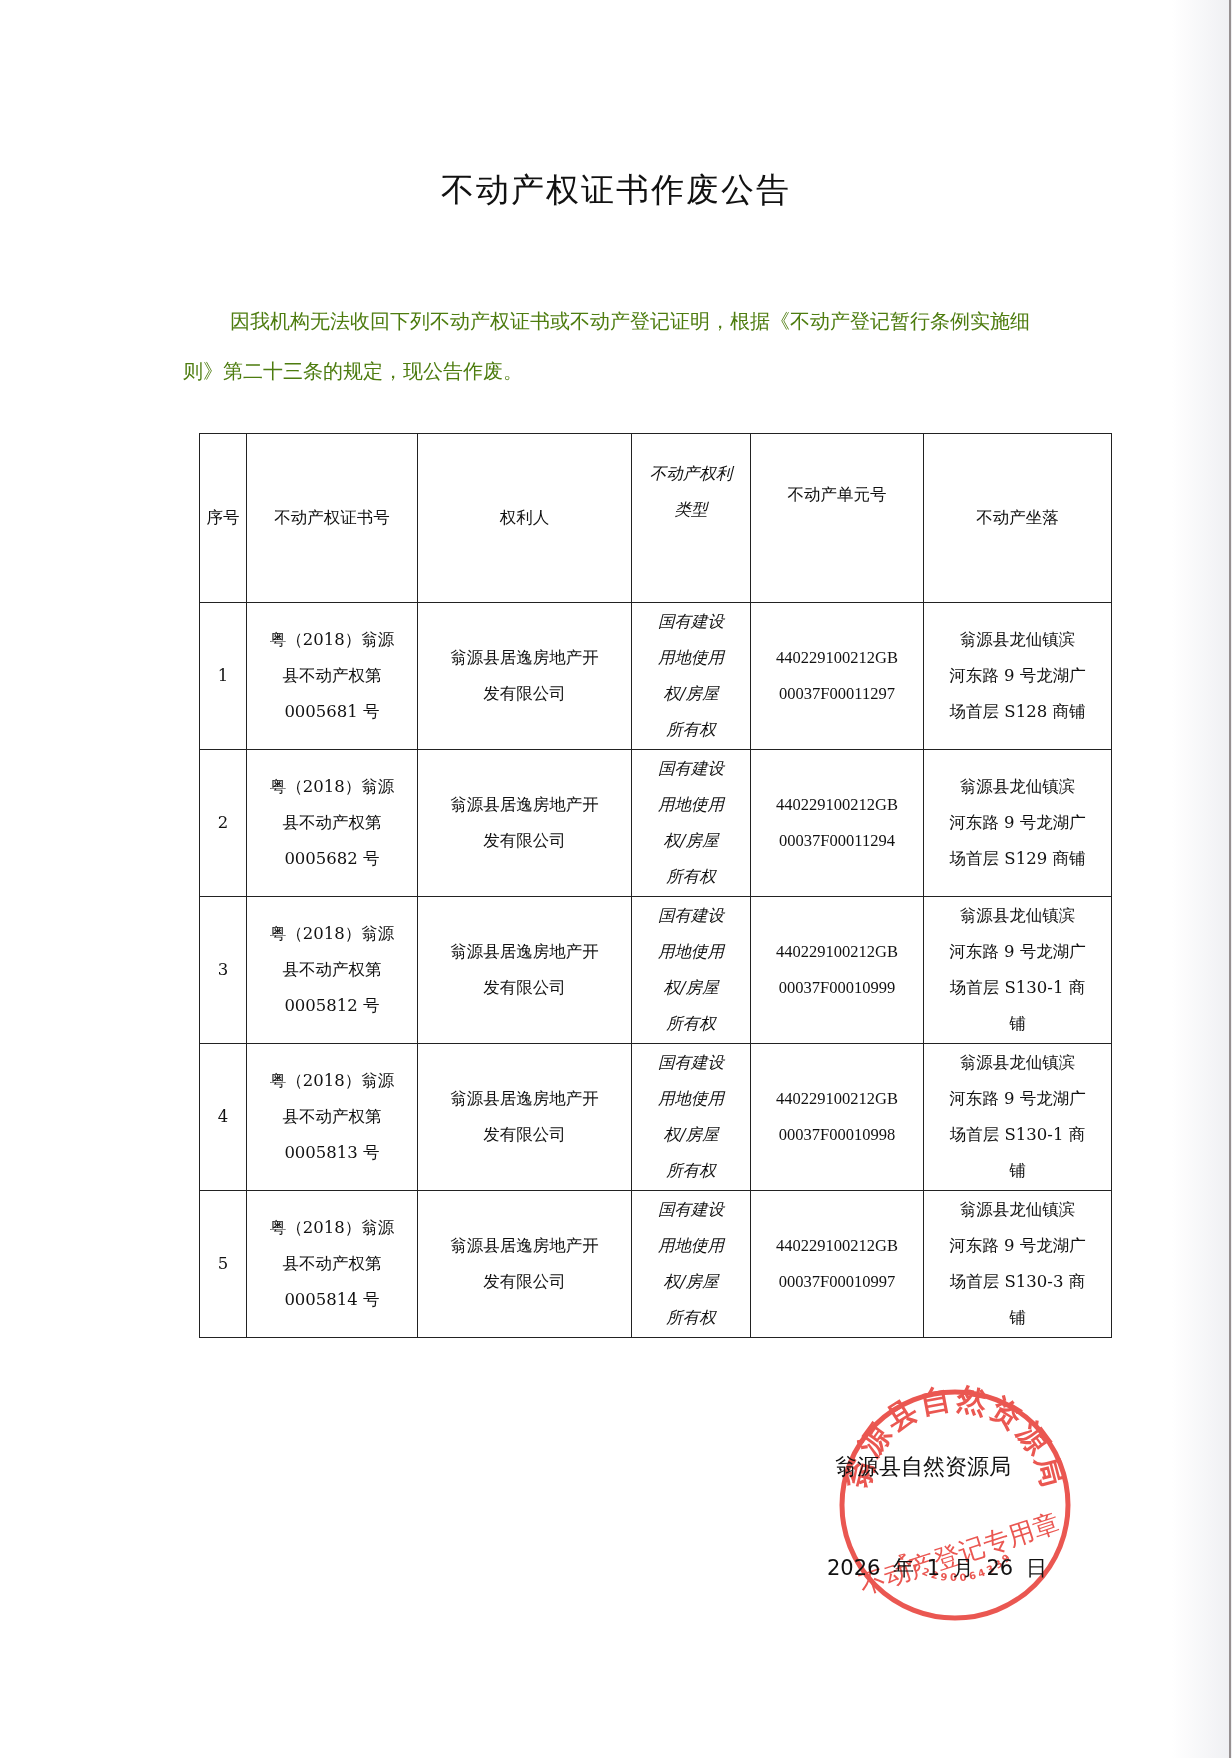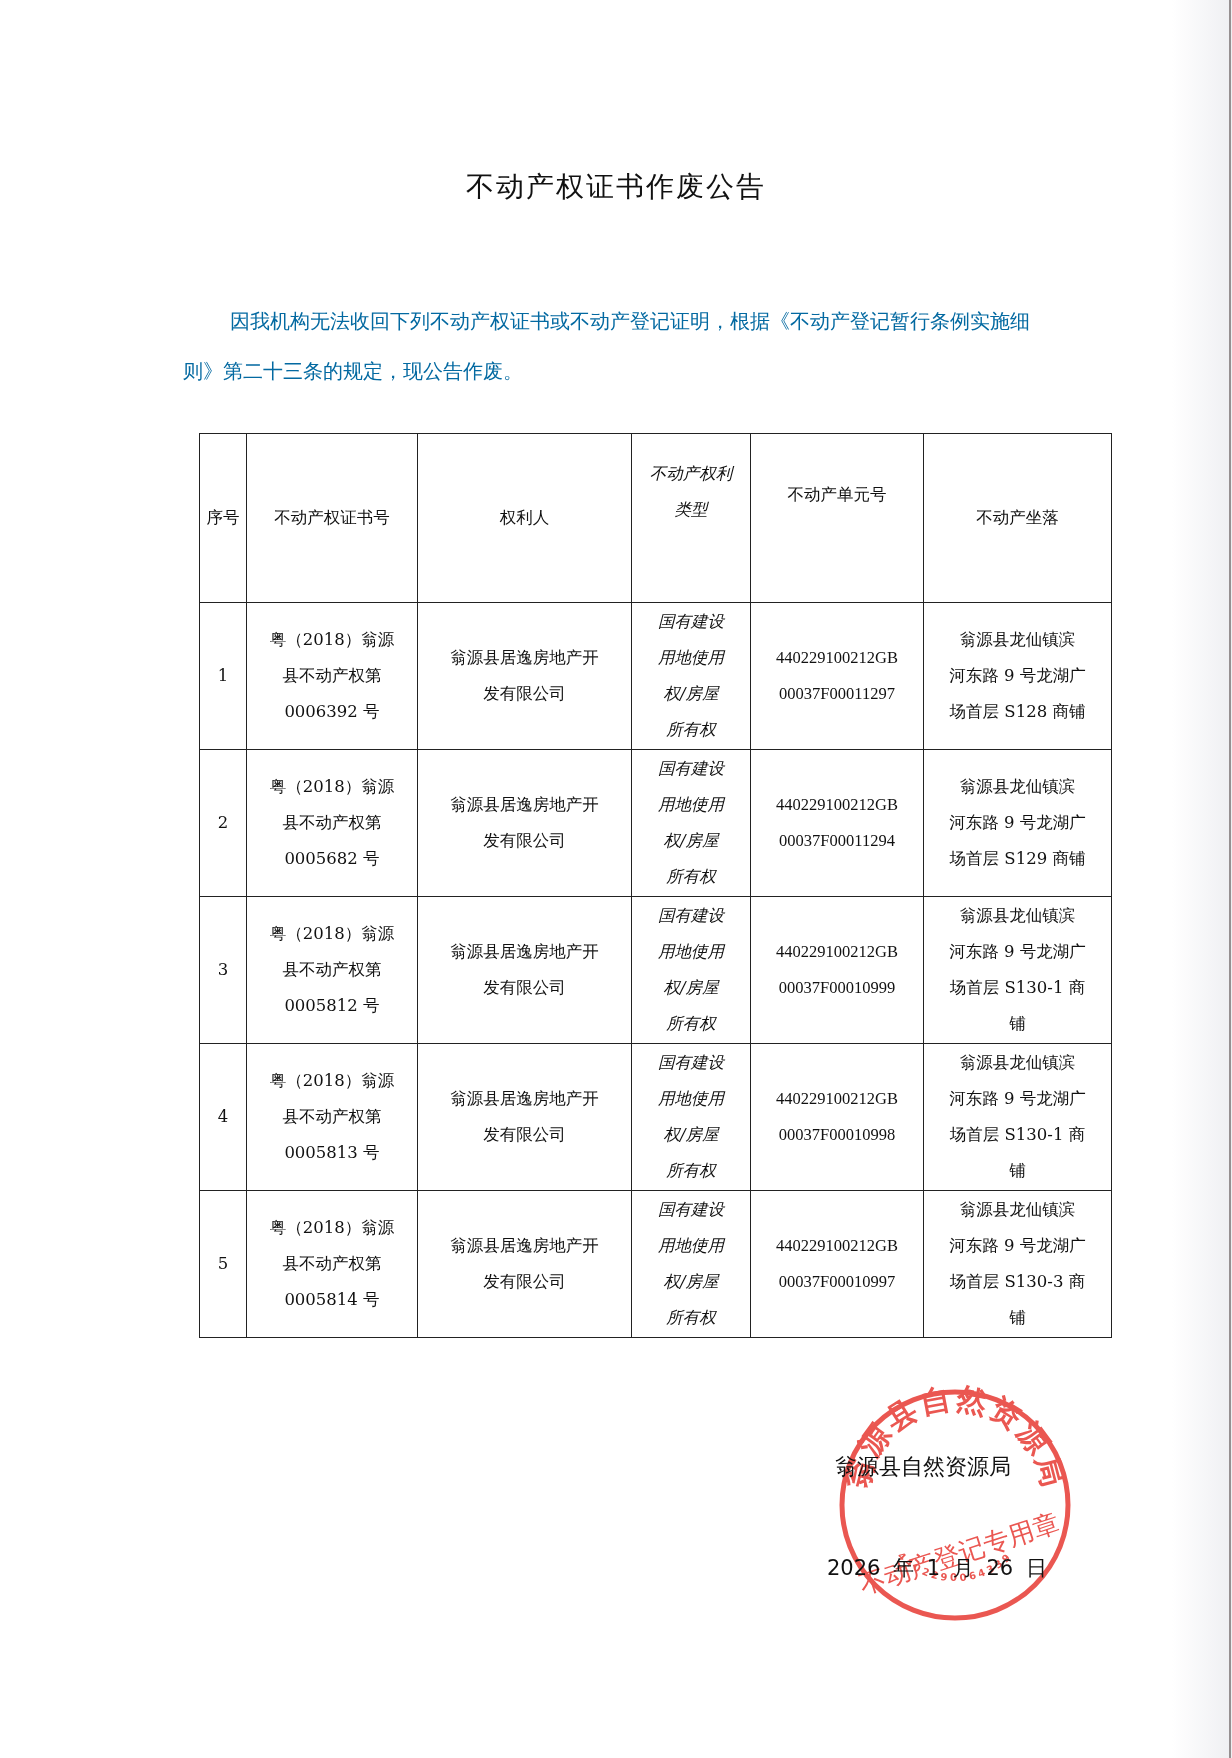--- a/index.html
+++ b/index.html
@@ -10,25 +10,25 @@
     color: #1a1a1a;
   }
   .edge-shadow {
     position: absolute; top: 0; right: 0; width: 60px; height: 1758px;
     background: linear-gradient(to right, rgba(255,255,255,0), rgba(225,226,232,0.55));
   }
   .edge-line { position: absolute; top: 0; right: 1px; width: 2px; height: 1758px; background: #5a5050; opacity: 0.6; }
   .title {
     position: absolute; left: 0; width: 1232px; top: 168px; text-align: center;
     font-family: "DejaVu Sans", "Liberation Sans", sans-serif;
-    font-size: 28px; letter-spacing: 2px; color: #111;
+    font-size: 33px; letter-spacing: 2px; color: #111;
   }
   .para {
     position: absolute; left: 183px; width: 880px; top: 296px;
-    font-size: 20px; line-height: 50px; text-indent: 47px; color: #0369a1;
+    font-size: 20px; line-height: 50px; text-indent: 47px; color: #4d7c0f;
   }
   table.notice {
     position: absolute; left: 199px; top: 433px; width: 846px;
     border-collapse: collapse; table-layout: fixed;
     font-size: 16.5px; color: #111;
   }
   table.notice td, table.notice th {
     border: 1.6px solid #222; text-align: center; vertical-align: middle;
     font-weight: normal; padding: 0 6px; line-height: 36px;
   }
@@ -78,21 +78,21 @@
       <th class="c-unit th-unit">不动产单元号</th>
       <th class="c-loc">不动产坐落</th>
     </tr>
   </thead>
   <tbody>
     <tr>
       <td class="c-seq">1</td>
       <td class="c-cert">
         <span class="ln">粤（2018）翁源</span>
         <span class="ln">县不动产权第</span>
-        <span class="ln">0006392 号</span>
+        <span class="ln">0005681 号</span>
       </td>
       <td class="c-owner">
         <span class="ln">翁源县居逸房地产开</span>
         <span class="ln">发有限公司</span>
       </td>
       <td class="c-type">
         <span class="ln">国有建设</span>
         <span class="ln">用地使用</span>
         <span class="ln">权/房屋</span>
         <span class="ln">所有权</span>

